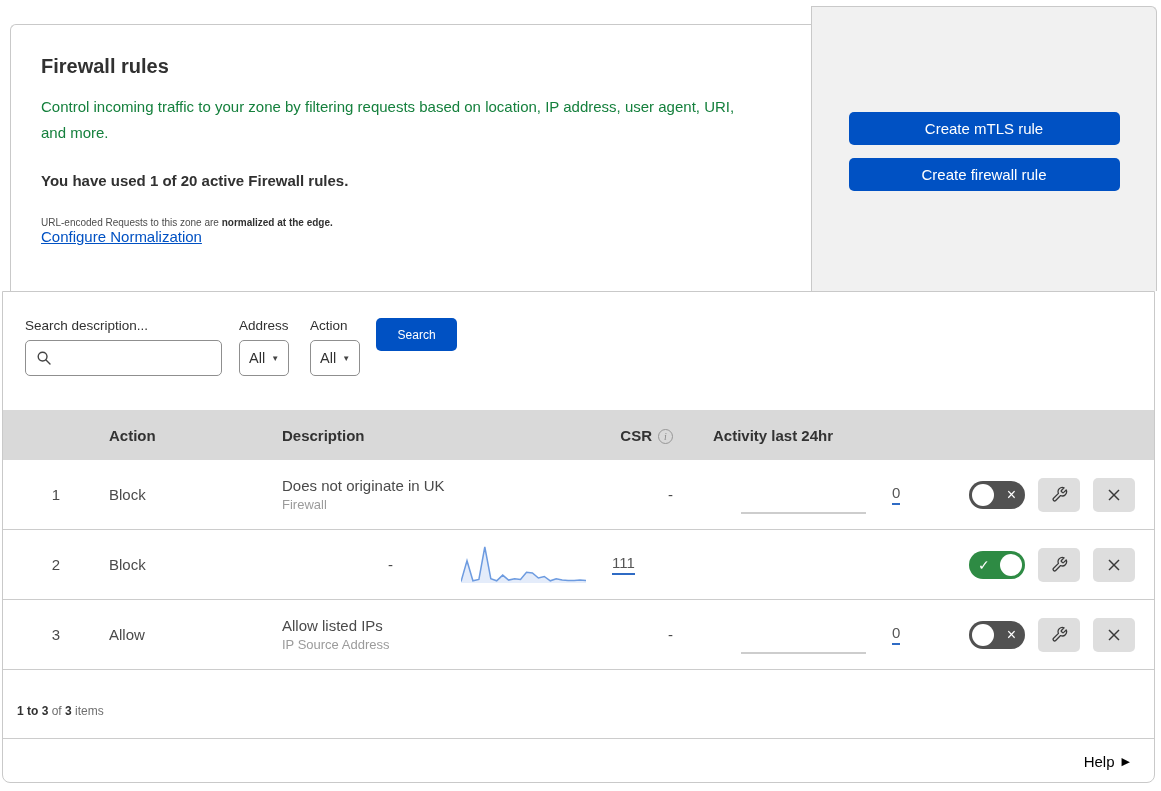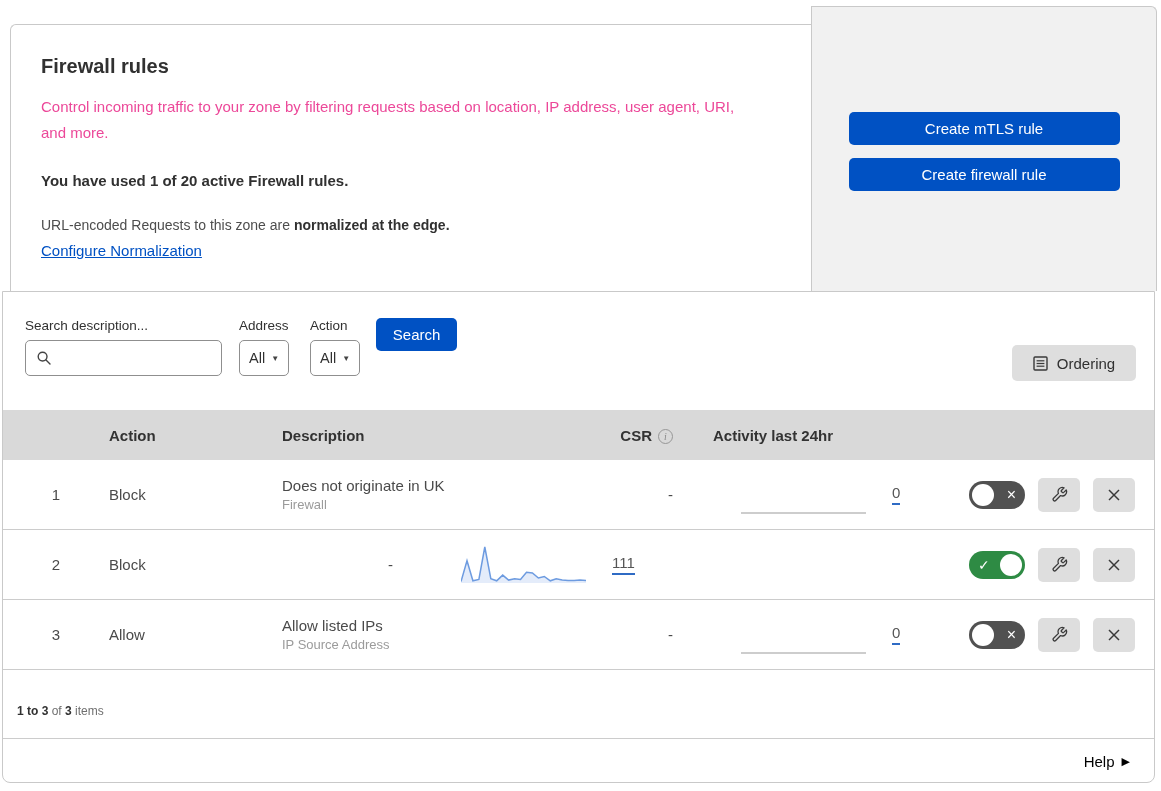--- a/index.html
+++ b/index.html
@@ -6,23 +6,23 @@
   body { background:#fff; font-family:"Liberation Sans", sans-serif; color:#4a4a4a; }
   .screen { position:relative; width:1161px; height:791px; background:#fff; overflow:hidden; }
 
   
   .intro-card {
     position:absolute; left:10px; top:24px; width:801px; height:283px;
     background:#fff; border:1px solid #c9c9c9; border-right:none; border-bottom:none;
     border-radius:6px 0 0 0; padding:30px 30px 0 30px;
   }
   .intro-title { font-size:20px; font-weight:600; color:#313131; margin-bottom:16px; }
-  .intro-desc  { font-size:15px; color:#ec4899; line-height:26px; max-width:710px; margin-bottom:26px; }
+  .intro-desc  { font-size:15px; color:#15803d; line-height:26px; max-width:710px; margin-bottom:26px; }
   .intro-usage { font-size:15px; font-weight:bold; color:#313131; margin-bottom:28px; }
-  .intro-norm  { font-size:14px; color:#4d4d4d; margin-bottom:9px; }
+  .intro-norm  { font-size:10px; color:#4d4d4d; }
   .intro-norm b { color:#313131; }
   .intro-link  { font-size:15px; color:#0051c3; text-decoration:underline; cursor:pointer; display:inline-block; }
 
   
   .actions-panel {
     position:absolute; left:811px; top:6px; width:346px; height:285px;
     background:#f1f1f1; border:1px solid #c9c9c9; border-bottom:none;
     border-radius:0 6px 0 0; padding-top:105px; text-align:center;
   }
   .blue-btn {
@@ -49,21 +49,21 @@
   .search-box input { border:none; outline:none; flex:1; font-size:14px; font-family:inherit; width:140px; background:transparent; }
   .dropdown {
     height:36px; border:1px solid #8f8f8f; border-radius:5px; background:#fff;
     display:flex; align-items:center; padding:0 9px; font-size:14.5px; color:#313131; cursor:pointer;
   }
   .dropdown .caret { font-size:8px; color:#444; margin-left:6px; }
   .status-group { margin-left:17px; }
   .action-group { margin-left:21px; }
   .search-btn {
     margin-left:16px; margin-bottom:1px; width:81px; height:33px; background:#0051c3; color:#fff;
-    border:none; border-radius:5px; font-size:15px; font-family:inherit; cursor:pointer;
+    border:none; border-radius:5px; font-size:12px; font-family:inherit; cursor:pointer;
   }
   .ordering-btn {
     position:absolute; top:53px; right:18px; width:124px; height:36px;
     background:#dedede; border:none; border-radius:5px; font-size:15px; color:#313131;
     font-family:inherit; cursor:pointer; display:flex; align-items:center; justify-content:center; gap:9px;
   }
 
   
   .thead {
     height:50px; background:#d9d9d9; display:flex; align-items:center;
@@ -159,29 +159,20 @@
         </div>
         <div class="f-group action-group">
           <div class="f-label">Action</div>
           <div class="dropdown">
             <span>All</span>
             <span class="caret">▼</span>
           </div>
         </div>
         <button class="search-btn">Search</button>
       </div>
-      <button class="ordering-btn">
-        <svg width="15" height="15" viewBox="0 0 15 15">
-          <rect x="1" y="1" width="13" height="13" rx="1" fill="none" stroke="#3a3a3a" stroke-width="1.4"></rect>
-          <line x1="3.6" y1="4.8" x2="11.4" y2="4.8" stroke="#3a3a3a" stroke-width="1.2"></line>
-          <line x1="3.6" y1="7.5" x2="11.4" y2="7.5" stroke="#3a3a3a" stroke-width="1.2"></line>
-          <line x1="3.6" y1="10.2" x2="11.4" y2="10.2" stroke="#3a3a3a" stroke-width="1.2"></line>
-        </svg>
-        <span>Ordering</span>
-      </button>
     </div>
 
     <div class="thead">
       <div class="cell-num"></div>
       <div class="cell-action">Action</div>
       <div class="cell-desc">Description</div>
       <div class="cell-csr"><span>CSR</span><span class="info-circle">i</span></div>
       <div class="cell-activity">Activity last 24hr</div>
     </div>
 

